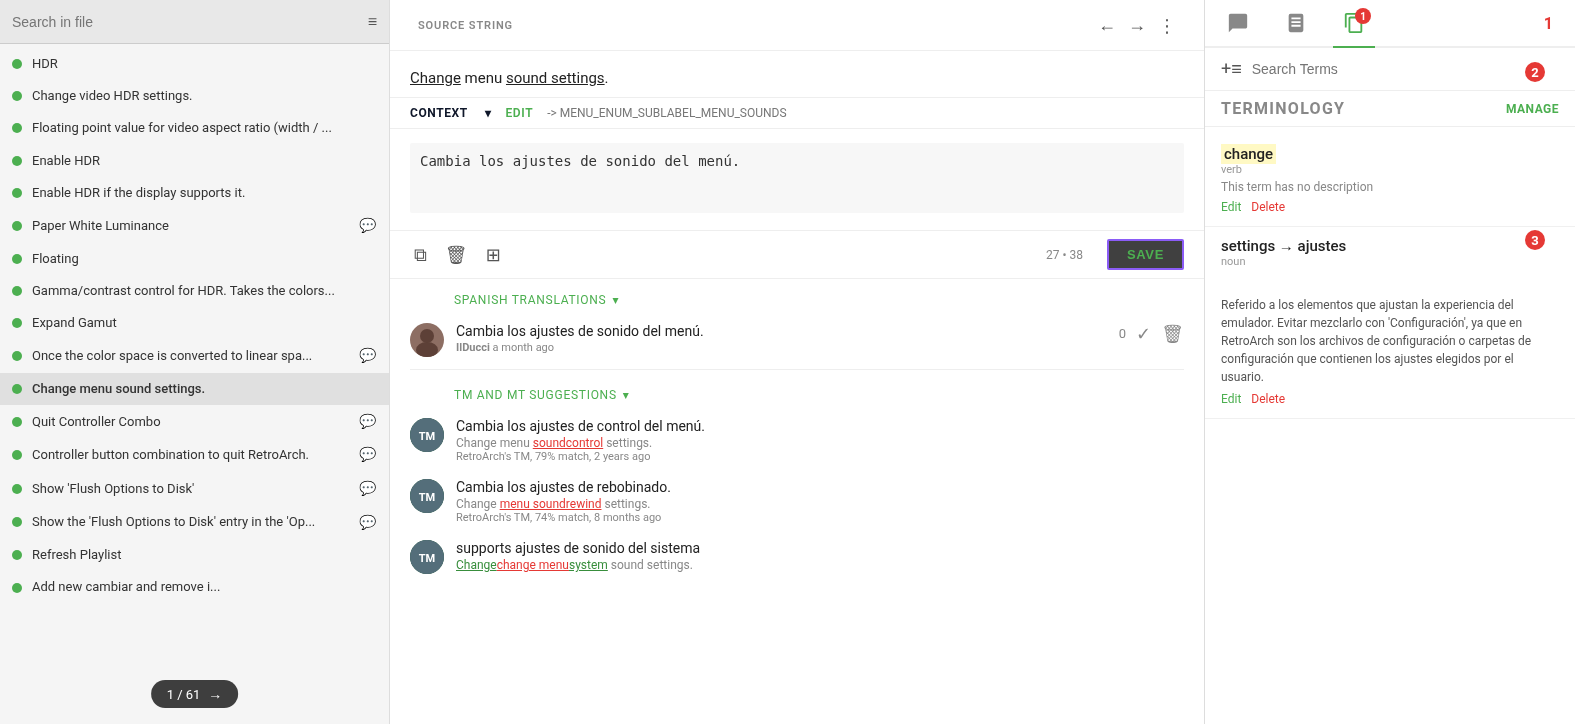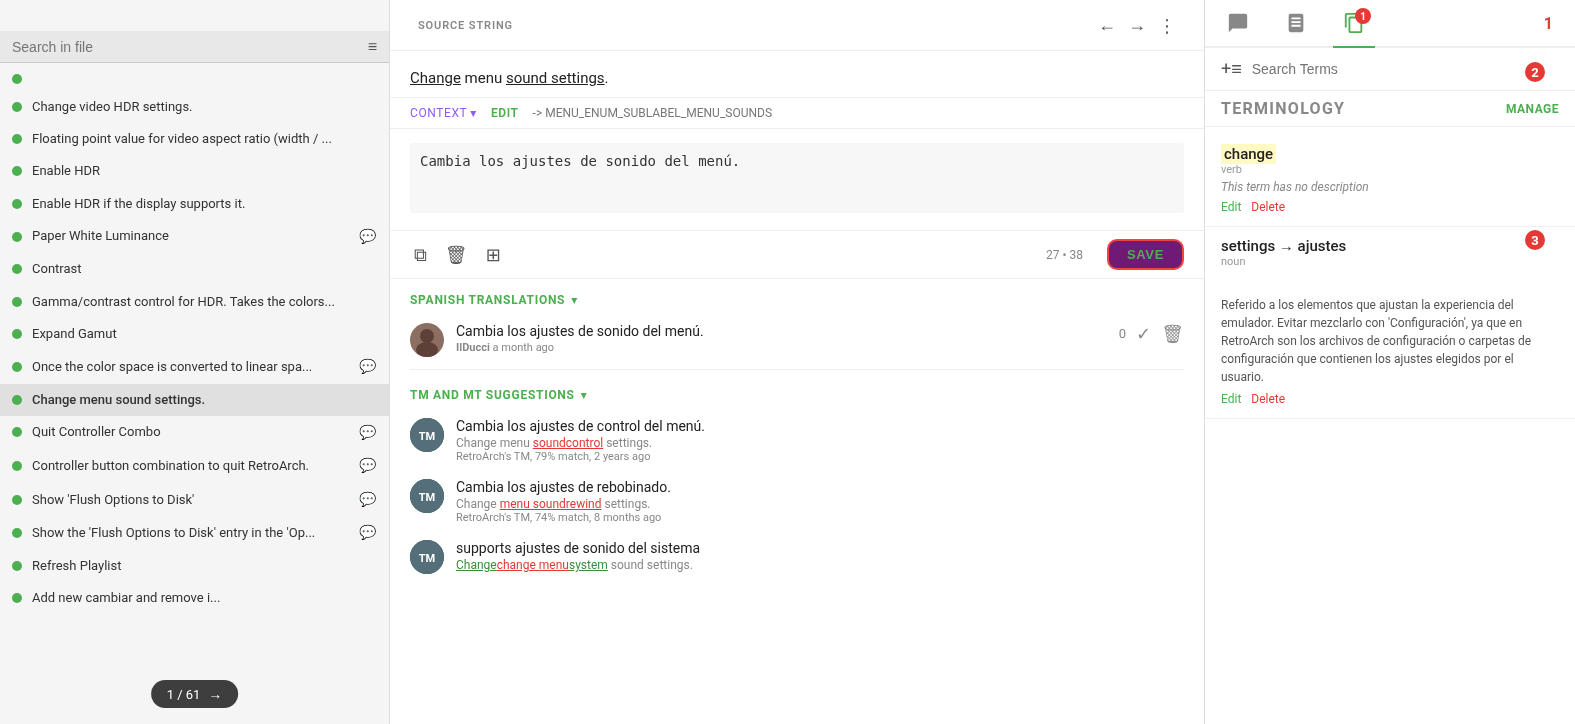--- a/index.html
+++ b/index.html
@@ -14,22 +14,21 @@
       flex-direction: column;
       border-right: 1px solid #ddd;
       position: relative;
     }
     #search-bar {
       display: flex;
       align-items: center;
       padding: 8px 12px;
       background: #e8e8e8;
       border-bottom: 1px solid #ccc;
-      height: 32px;
-      margin-top: 31px;
+      height: 44px;
     }
     #search-bar input {
       flex: 1;
       border: none;
       background: transparent;
       font-size: 14px;
       outline: none;
       color: #333;
     }
     #search-bar .filter-icon {
@@ -128,28 +127,28 @@
     }
     #source-string-text .underline { text-decoration: underline; }
     #context-bar {
       display: flex;
       align-items: center;
       padding: 8px 20px;
       gap: 14px;
       border-bottom: 1px solid #eee;
     }
     #context-bar .context-link {
-      color: #8b5cf6;
+      color: #0f172a;
       font-size: 12px;
-      font-weight: 400;
+      font-weight: 700;
       letter-spacing: 0.05em;
       cursor: pointer;
       display: flex;
       align-items: center;
-      gap: 3px;
+      gap: 17px;
       text-transform: uppercase;
     }
     #context-bar .edit-link {
       color: #4caf50;
       font-size: 12px;
       font-weight: 600;
       letter-spacing: 0.05em;
       cursor: pointer;
       text-transform: uppercase;
     }
@@ -187,47 +186,48 @@
       cursor: pointer;
       padding: 4px;
     }
     #editor-toolbar .spacer { flex: 1; }
     #editor-toolbar .char-count {
       color: #888;
       font-size: 12px;
       margin-right: 14px;
     }
     #editor-toolbar .save-btn {
-      background: #701a75;
-      border: 2px solid #ef4444;
+      background: #404040;
+      border: 2px solid #8b5cf6;
       color: #4caf50;
       font-weight: 700;
       font-size: 13px;
       padding: 6px 18px;
-      border-radius: 10px;
+      border-radius: 2px;
       cursor: pointer;
       letter-spacing: 0.05em;
     }
     #suggestions-area {
       flex: 1;
       overflow-y: auto;
       padding: 0 0 20px 0;
     }
     .section-header {
       display: flex;
       align-items: center;
       padding: 14px 20px 8px;
       gap: 6px;
     }
     .section-header .section-title {
       font-size: 12px;
-      font-weight: 700;
+      font-weight: 400;
       color: #4caf50;
       letter-spacing: 0.06em;
       text-transform: uppercase;
+      margin-left: 44px;
     }
     .section-header .chevron { color: #4caf50; font-size: 12px; }
     .suggestion-item {
       display: flex;
       align-items: flex-start;
       padding: 8px 20px;
       gap: 12px;
     }
     .suggestion-item .avatar {
       width: 34px;
@@ -366,38 +366,39 @@
       color: #4caf50;
       font-size: 12px;
       font-weight: 700;
       cursor: pointer;
       letter-spacing: 0.04em;
     }
     #term-list { flex: 1; overflow-y: auto; padding: 8px 0; }
     .term-entry { padding: 10px 16px 12px; border-bottom: 1px solid #f0f0f0; }
     .term-entry .term-word { font-size: 15px; font-weight: 500; color: #222; }
     .term-entry .term-pos { font-size: 11px; color: #999; margin-bottom: 4px; }
-    .term-entry .term-desc { font-size: 12px; color: #888; font-style: italic; }
+    .term-entry .term-desc { font-size: 12px; color: #888; }
     .term-entry .term-long { font-size: 12px; color: #555; line-height: 1.5; margin-top: 28px; }
     .term-actions { display: flex; gap: 10px; margin-top: 6px; }
     .term-actions .term-edit { color: #4caf50; font-size: 12px; cursor: pointer; }
     .term-actions .term-del { color: #e53935; font-size: 12px; cursor: pointer; }
     .highlight-yellow { background: #fff9c4; padding: 1px 3px; }
   </style>
 </head>
 <body>
 
 <div id="left-panel">
   <div id="search-bar">
     <input type="text" placeholder="Search in file" style="">
     <span class="filter-icon">≡</span>
   </div>
   <div id="file-list">
   <div class="file-item">
         <span class="dot"></span>
+        <span class="item-text">HDR</span>
       </div>
       <div class="file-item">
         <span class="dot"></span>
         <span class="item-text">Change video HDR settings.</span>
       </div>
       <div class="file-item">
         <span class="dot"></span>
         <span class="item-text">Floating point value for video aspect ratio (width / ...</span>
       </div>
       <div class="file-item">
@@ -408,21 +409,21 @@
         <span class="dot"></span>
         <span class="item-text">Enable HDR if the display supports it.</span>
       </div>
       <div class="file-item">
         <span class="dot"></span>
         <span class="item-text">Paper White Luminance</span>
         <span class="comment-icon">💬</span>
       </div>
       <div class="file-item">
         <span class="dot"></span>
-        <span class="item-text">Contrast</span>
+        <span class="item-text">Floating</span>
       </div>
       <div class="file-item">
         <span class="dot"></span>
         <span class="item-text">Gamma/contrast control for HDR. Takes the colors...</span>
       </div>
       <div class="file-item">
         <span class="dot"></span>
         <span class="item-text">Expand Gamut</span>
       </div>
       <div class="file-item">

